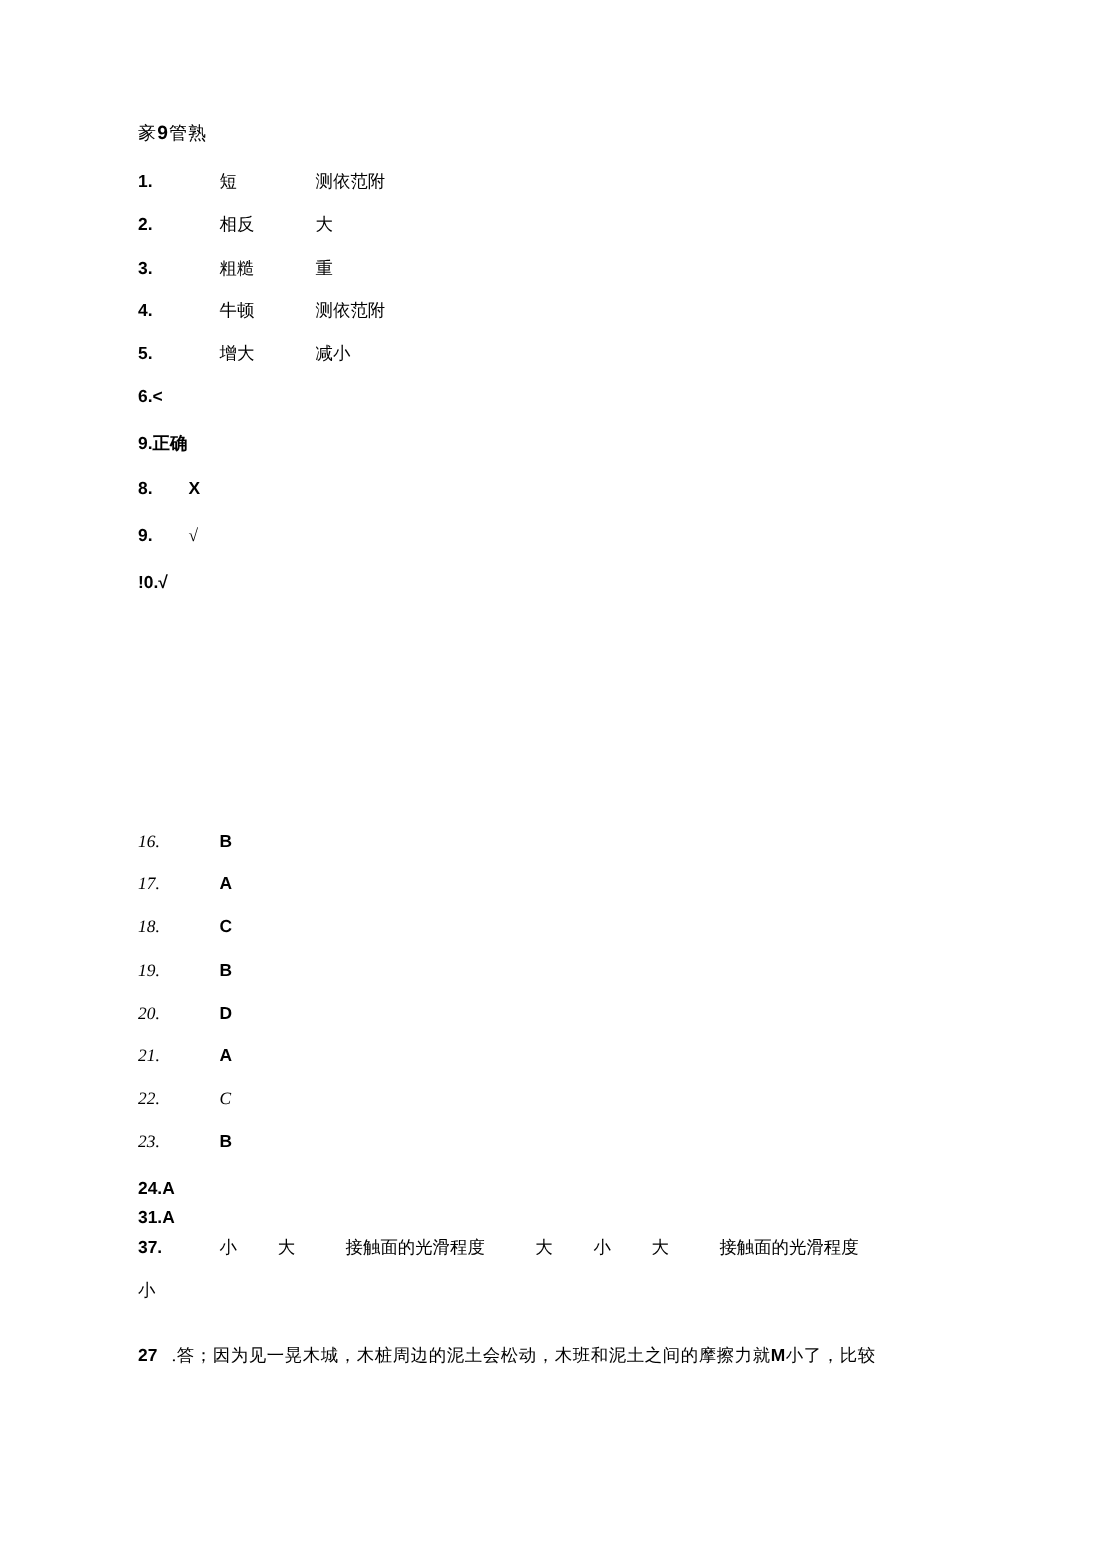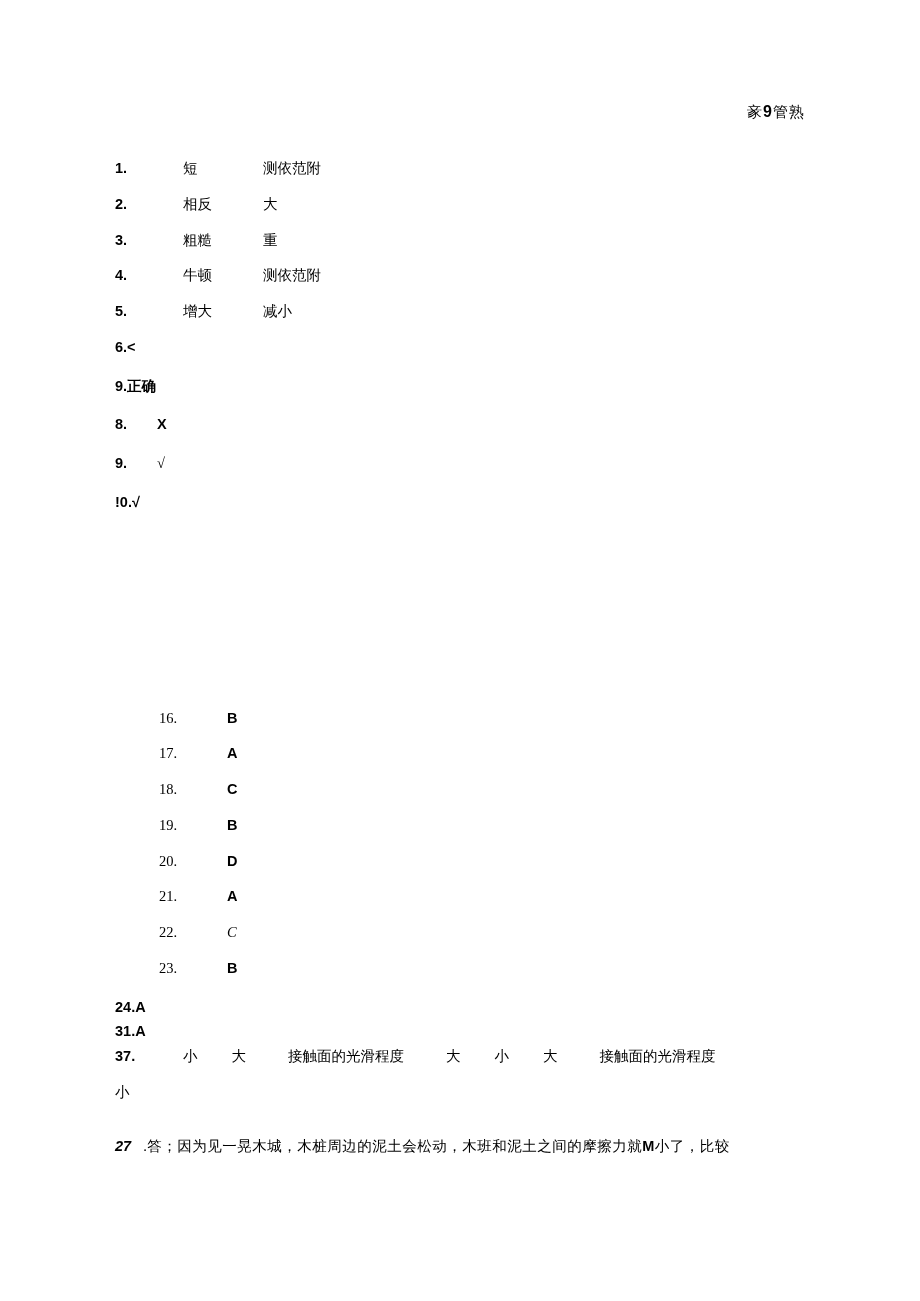--- a/index.html
+++ b/index.html
@@ -11,47 +11,47 @@
       width: 920px;
       height: 1301px;
       background: #ffffff;
       font-family: "SimSun", "宋体", serif;
       color: #000000;
       padding: 100px 115px 0 115px;
       font-size: 14.5px;
       line-height: 1.5;
     }
     .title {
-      text-align: right;
+      text-align: left;
       font-size: 15px;
-      margin-bottom: 34px;
+      margin-bottom: 18px;
       letter-spacing: 1px;
     }
     .title .big-nine {
       font-size: 16px;
       font-weight: bold;
       font-family: Arial, sans-serif;
     }
     .row {
       display: flex;
       align-items: baseline;
       margin-bottom: 14px;
     }
     .num {
       font-family: Arial, sans-serif;
       font-weight: bold;
       width: 68px;
       flex-shrink: 0;
     }
     .num-italic {
       font-family: "Times New Roman", serif;
+      font-style: italic;
       font-weight: normal;
       width: 68px;
       flex-shrink: 0;
-      margin-left: 44px;
     }
     .col1 {
       width: 80px;
       flex-shrink: 0;
     }
     .col2 {
       flex-shrink: 0;
     }
     .ans-bold {
       font-family: Arial, sans-serif;
@@ -89,21 +89,20 @@
     }
     .q27-row {
       display: flex;
       align-items: baseline;
       margin-bottom: 14px;
     }
     .q27-num {
       font-family: Arial, sans-serif;
       font-weight: bold;
       margin-right: 12px;
-      font-style: italic;
     }
     .q27-text {
       letter-spacing: 0.5px;
     }
     .m-bold {
       font-family: Arial, sans-serif;
       font-weight: bold;
     }
   </style>
 </head>

